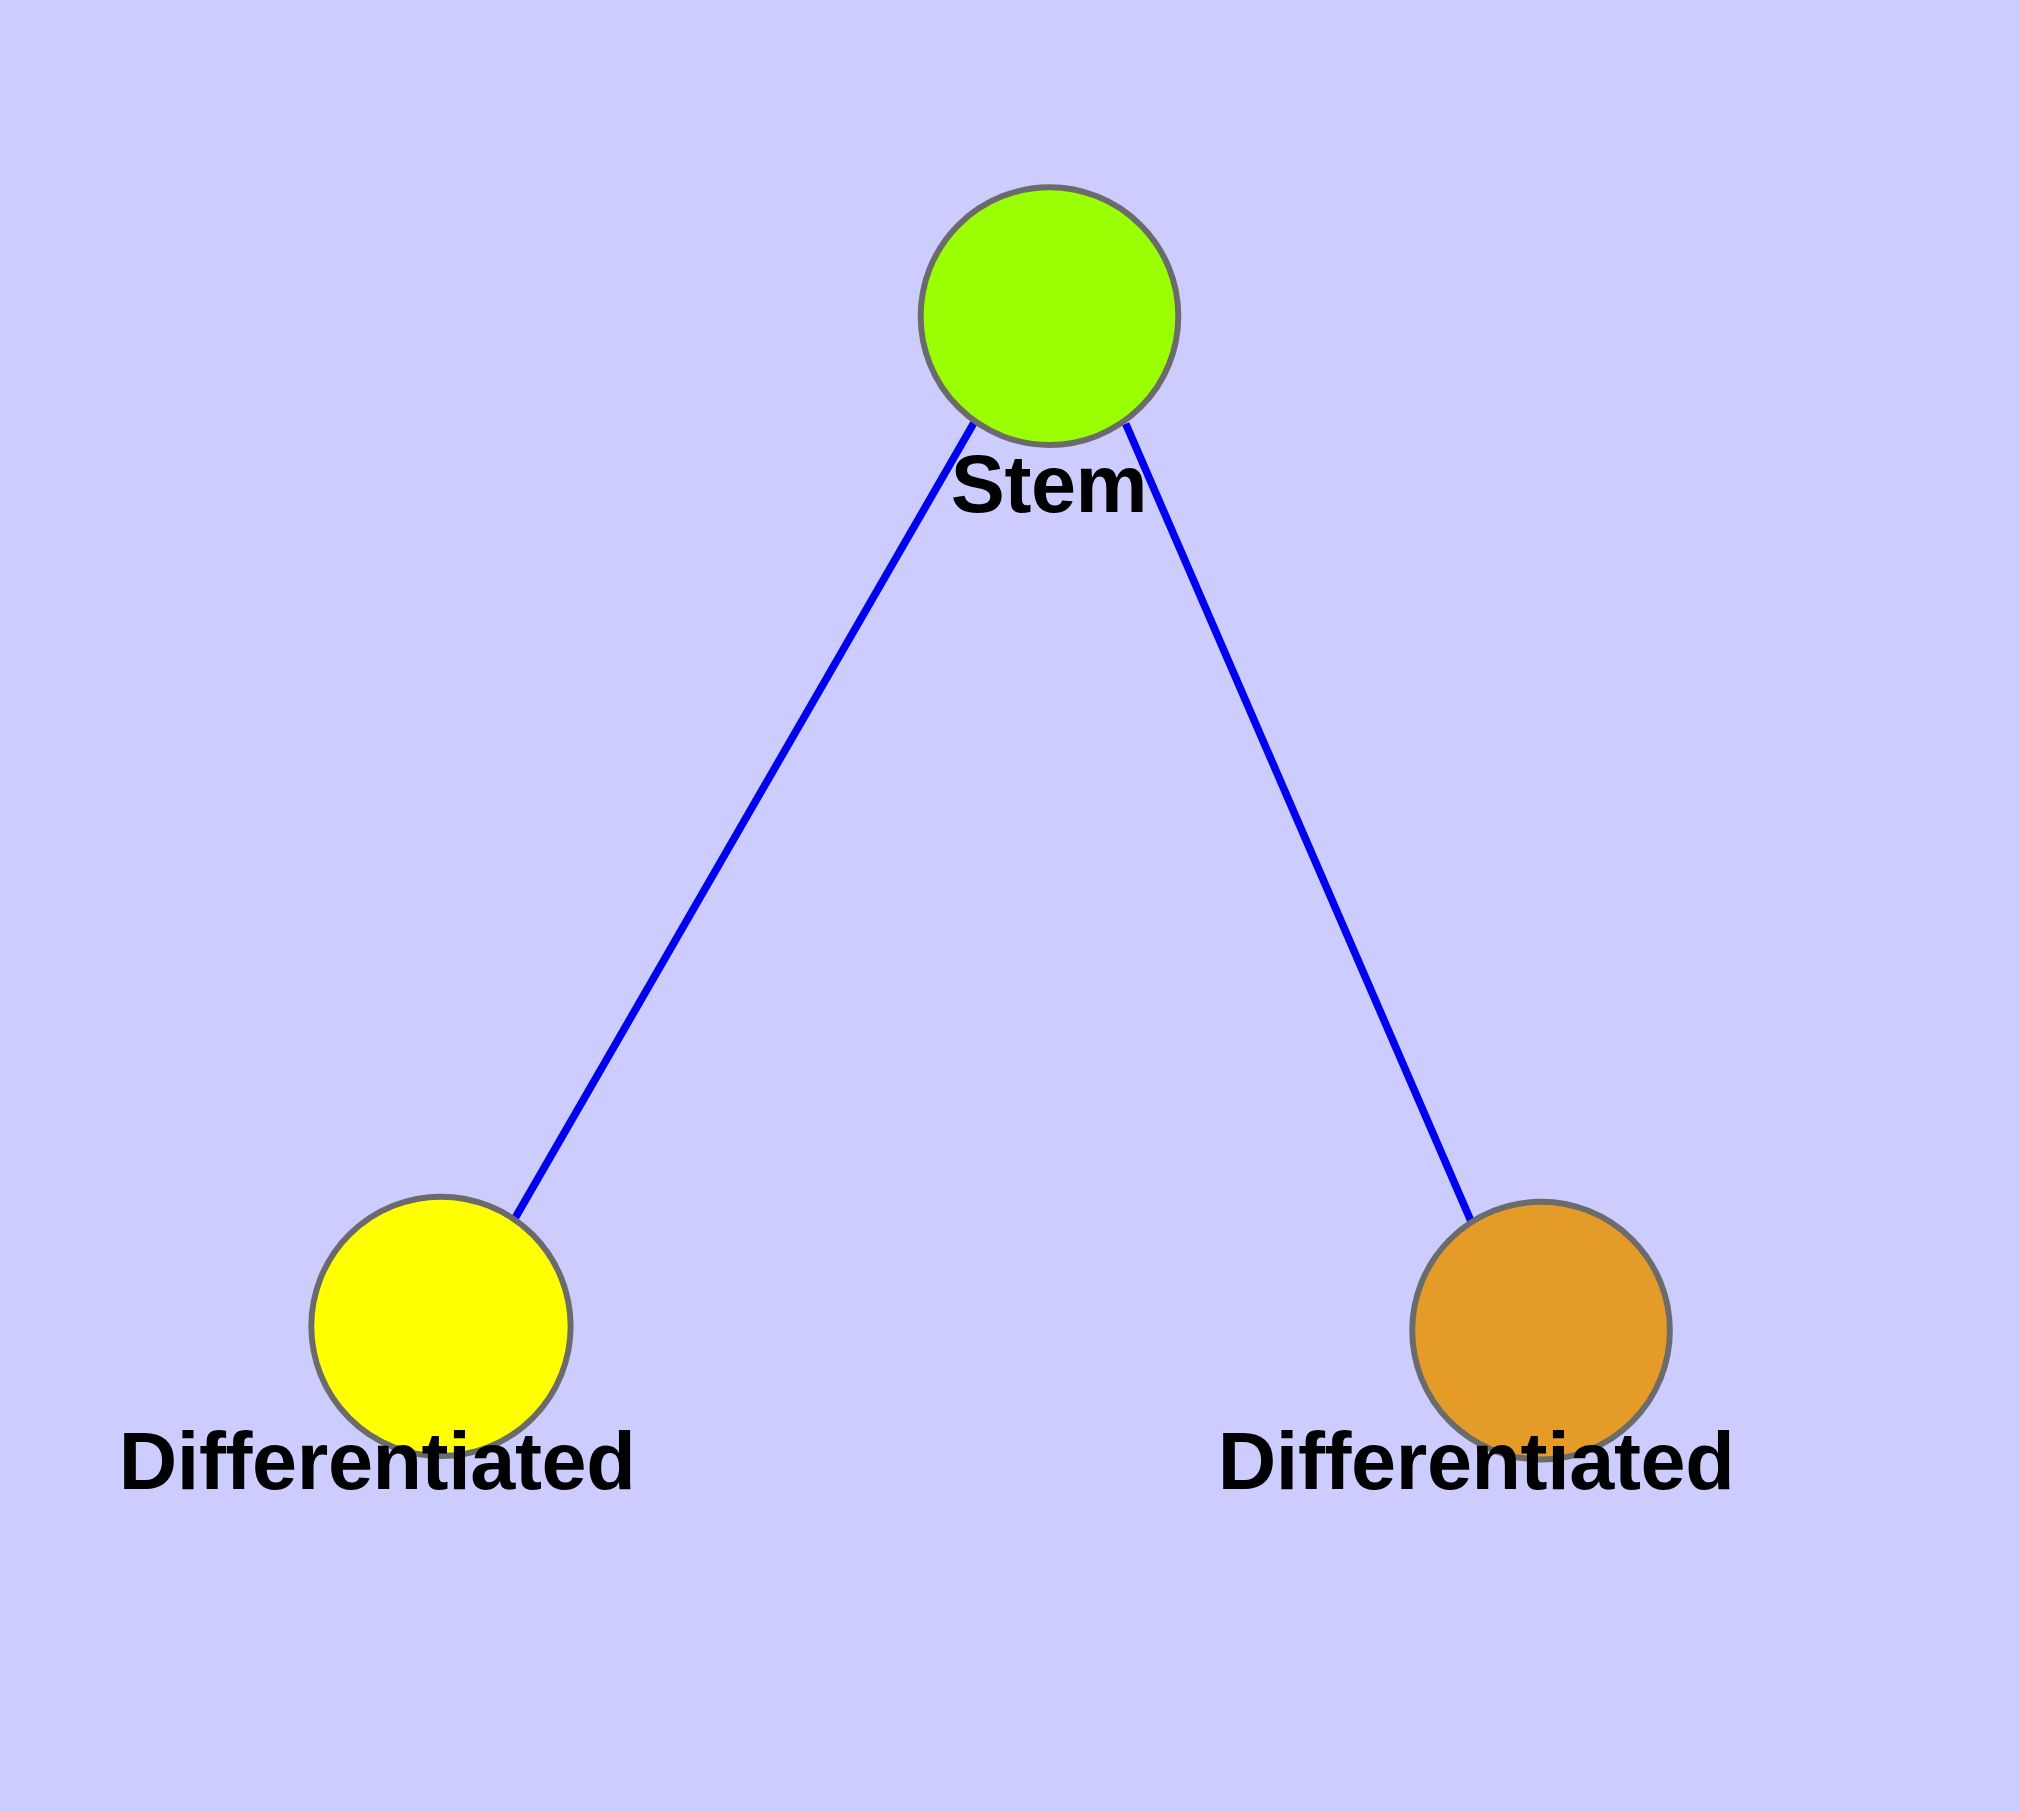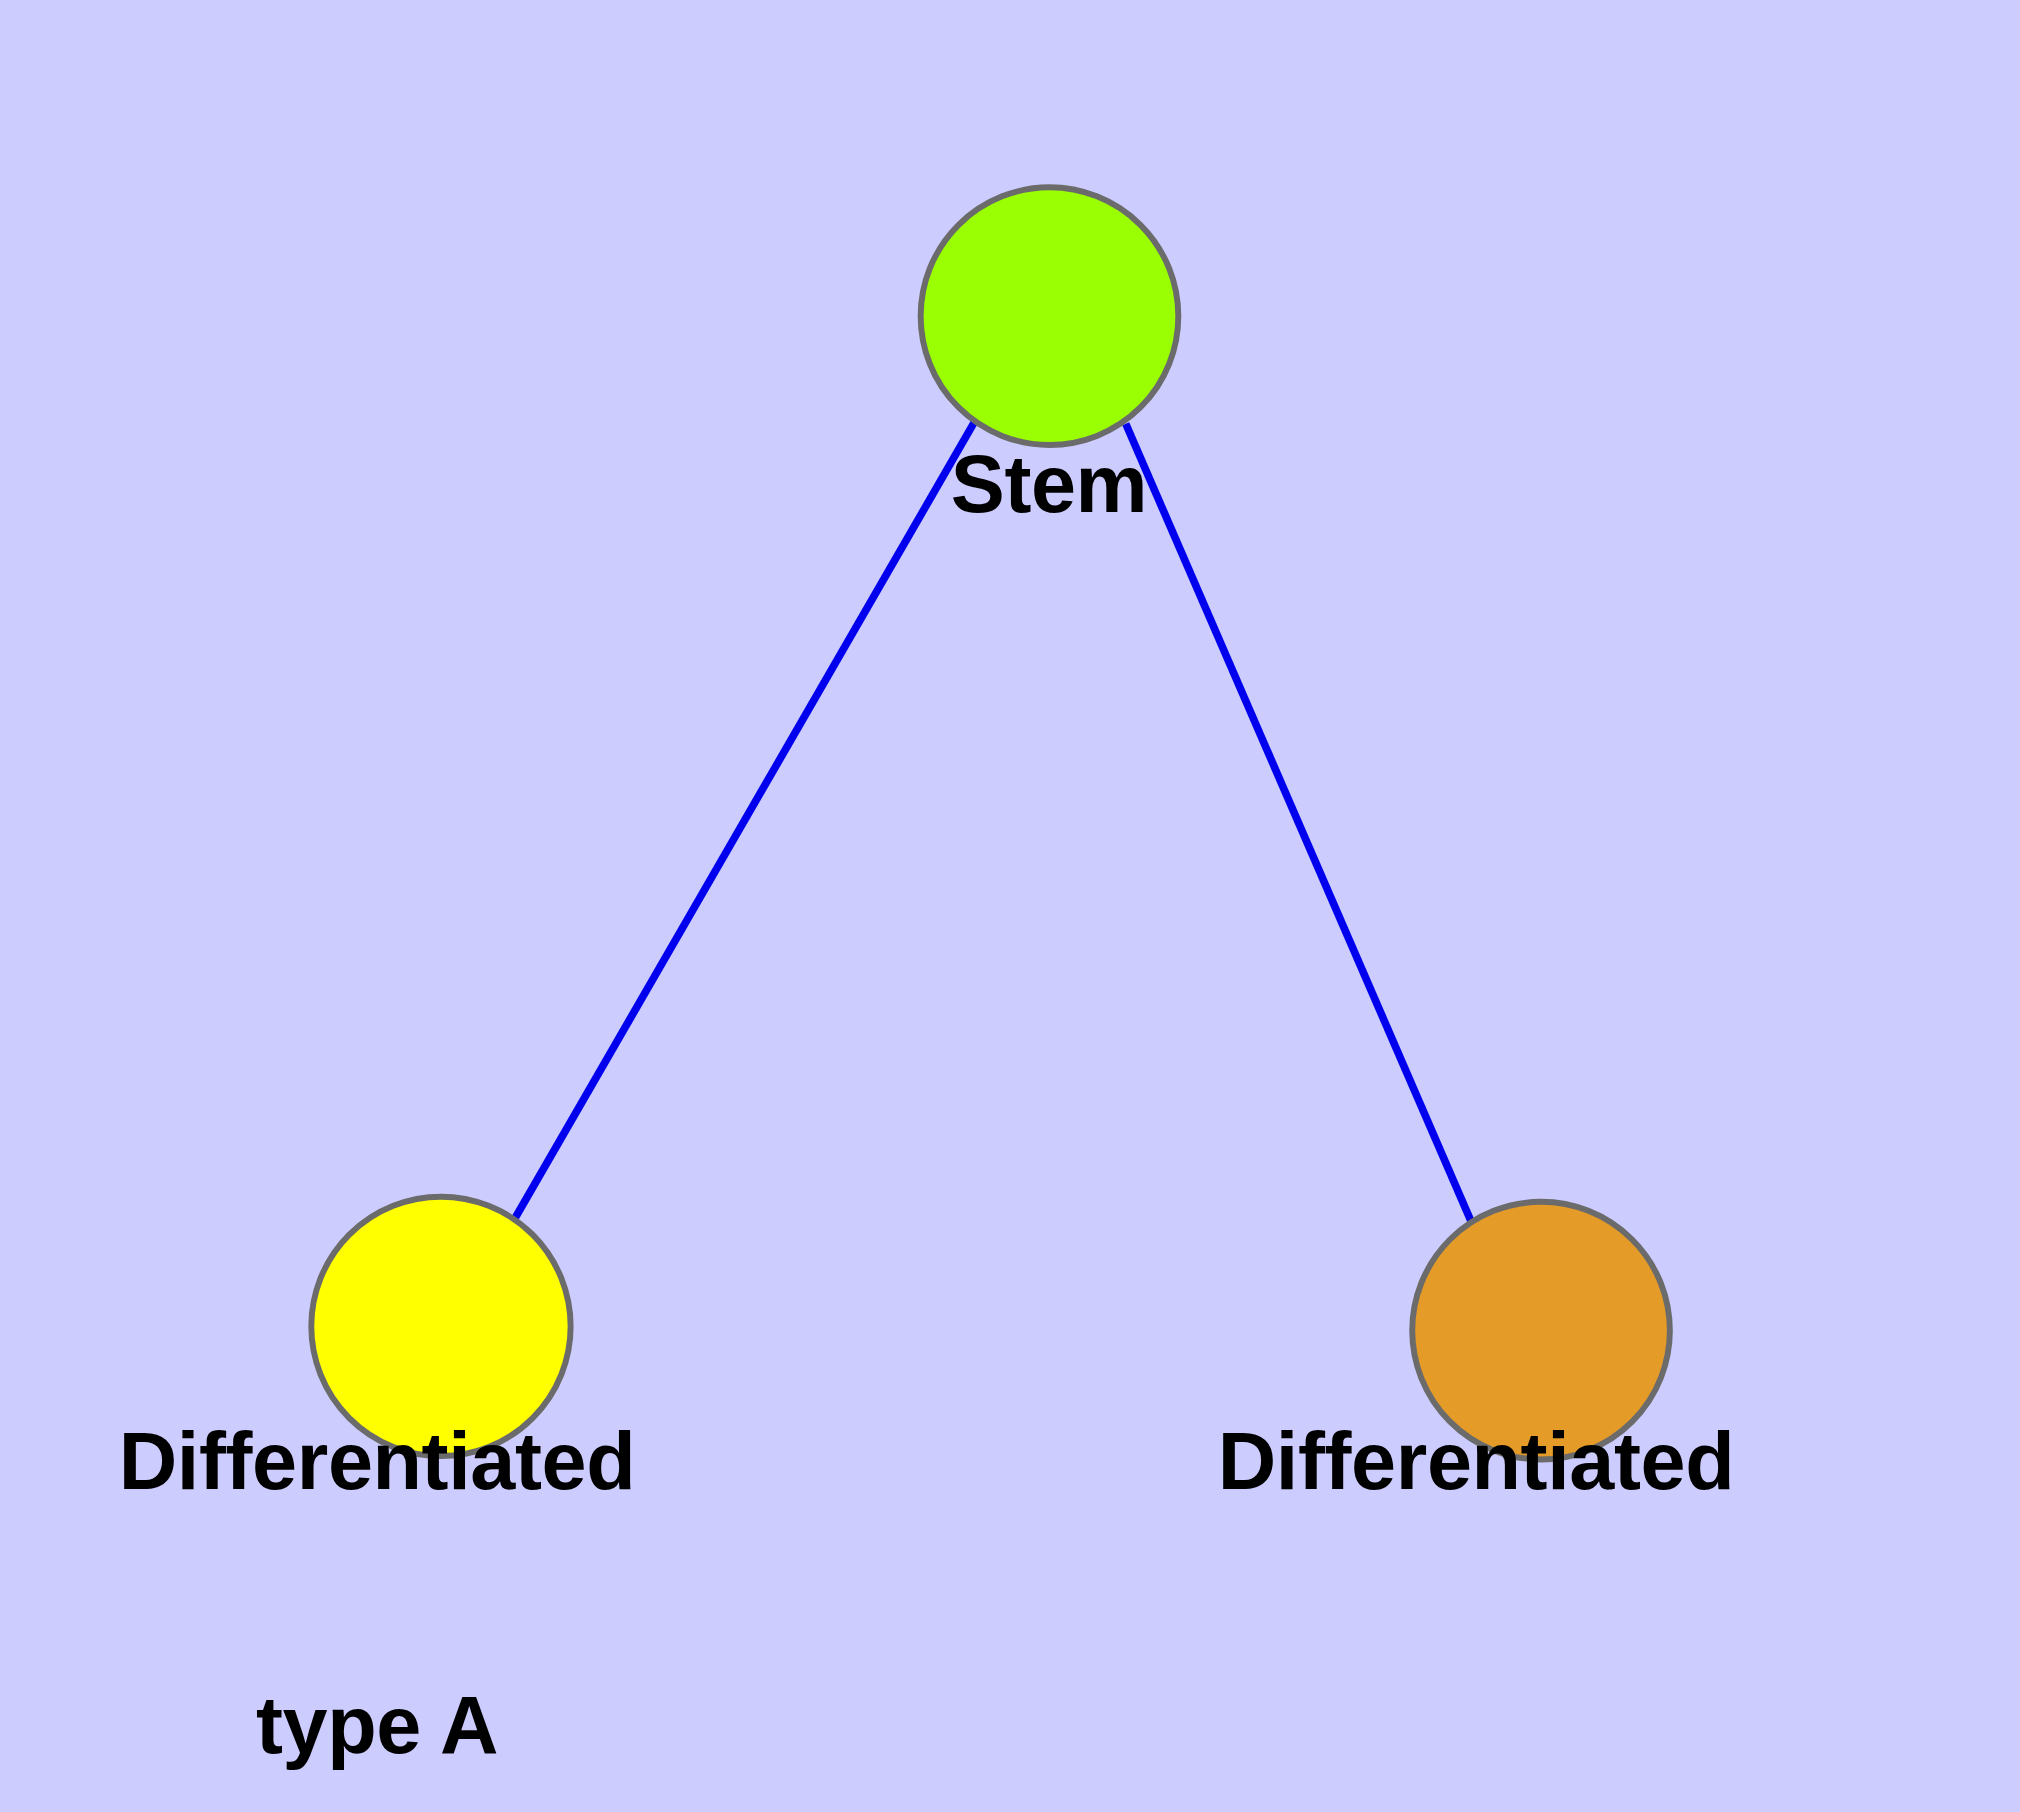--- a/index.html
+++ b/index.html
@@ -76,21 +76,20 @@
       <circle class="node-circle" id="node2" cx="1818" cy="1570" r="152" fill="#e49b28" stroke="#6b6b6b"></circle>
     </g>
   </svg>
 
   <div class="node-label label-stem">
     <div>Stem</div>
   </div>
 
   <div class="node-label label-a">
     <div>Differentiated</div>
-    <div>type A</div>
   </div>
 
   <div class="node-label label-b">
     <div>Differentiated</div>
   </div>
 
 </div>
 
 
 </body></html>

